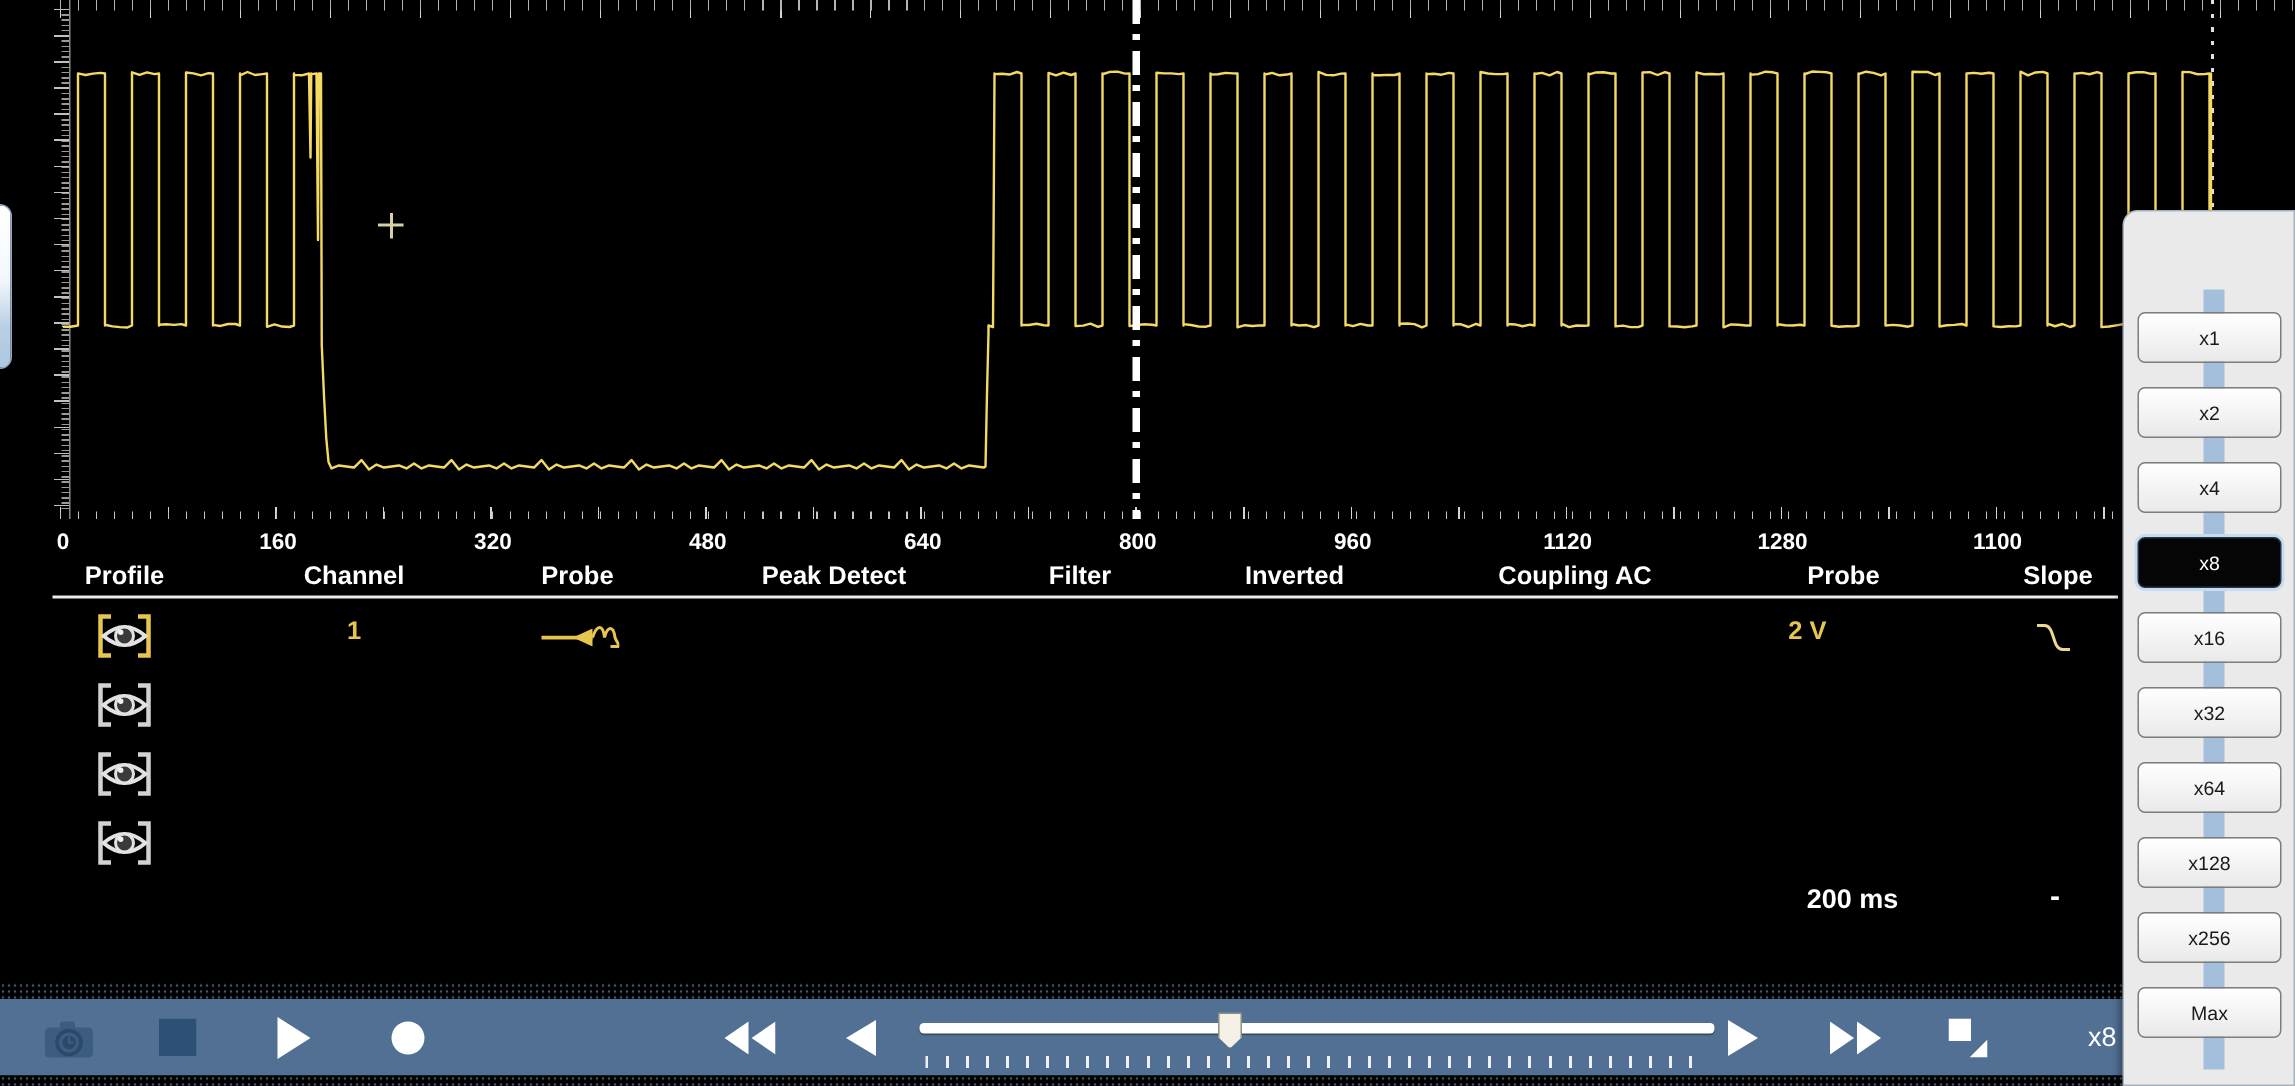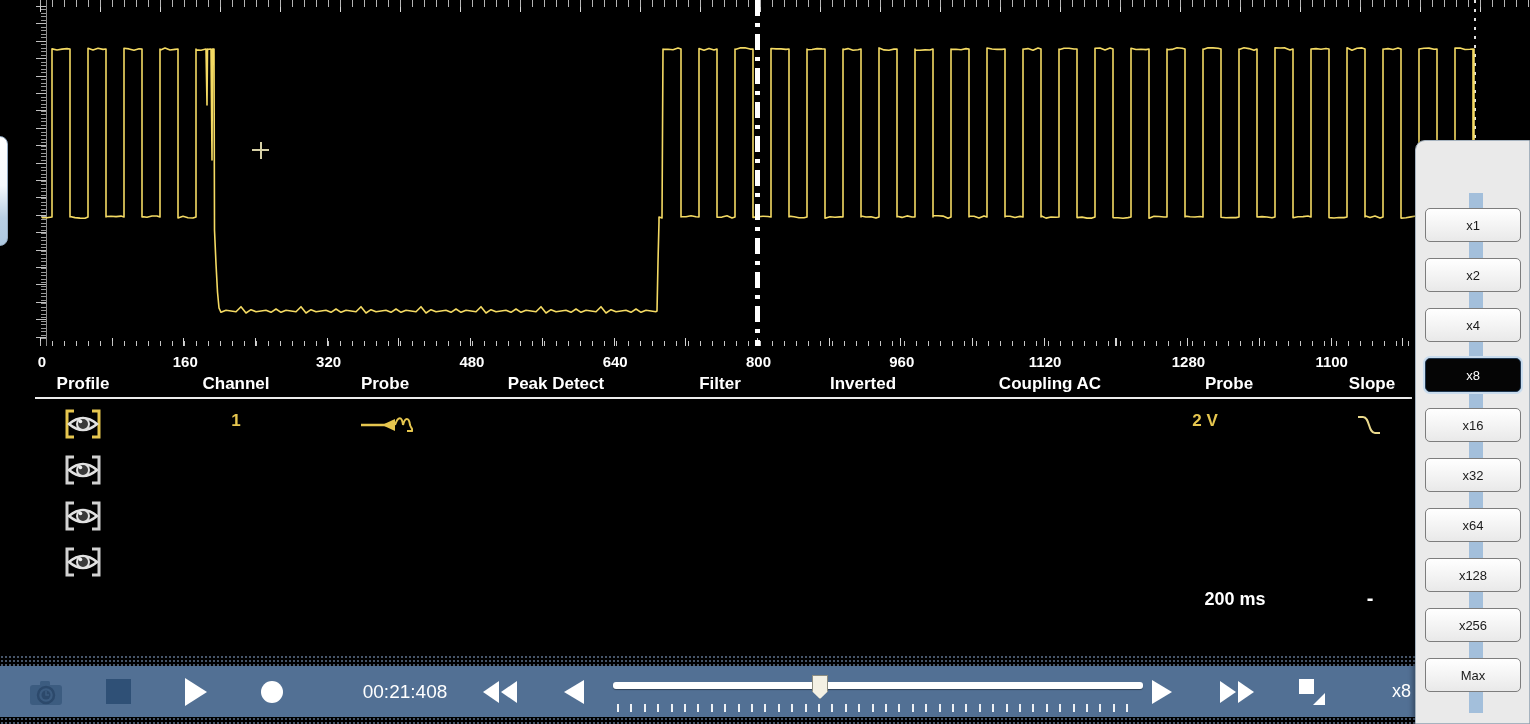--- a/index.html
+++ b/index.html
@@ -215,21 +215,20 @@
       <div class="pb" style="left:180px;width:30px;">
         <svg width="24" height="28" viewBox="0 0 24 28">
             <path d="M2,0 L24,14 L2,28 Z" fill="#fff"></path>
           </svg>
       </div>
       <div class="pb" style="left:257px;width:30px;">
         <svg width="24" height="24" viewBox="0 0 24 24">
             <circle cx="12" cy="12" r="11" fill="#fff"></circle>
           </svg>
       </div>
-      <div id="time-display">00:21:408</div>
       <div class="pb" style="left:482px;width:36px;">
         <svg width="34" height="22" viewBox="0 0 34 22">
           <path d="M16,0 L0,11 L16,22 Z" fill="#fff"></path>
             <path d="M34,0 L18,11 L34,22 Z" fill="#fff"></path>
         </svg>
       </div>
       <div class="pb" style="left:560px;width:28px;">
         <svg width="20" height="24" viewBox="0 0 20 24">
             <path d="M20,0 L0,12 L20,24 Z" fill="#fff"></path>
           </svg>

